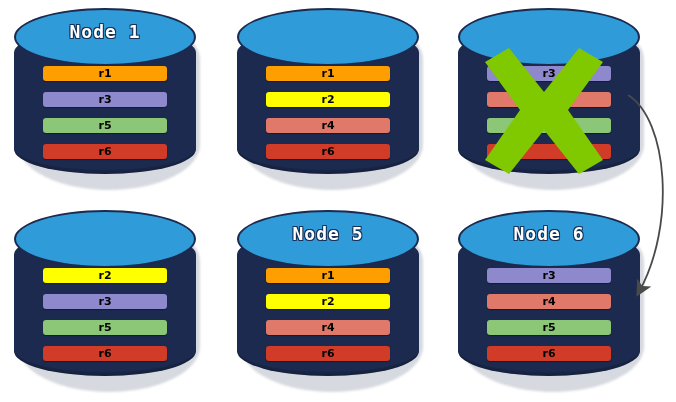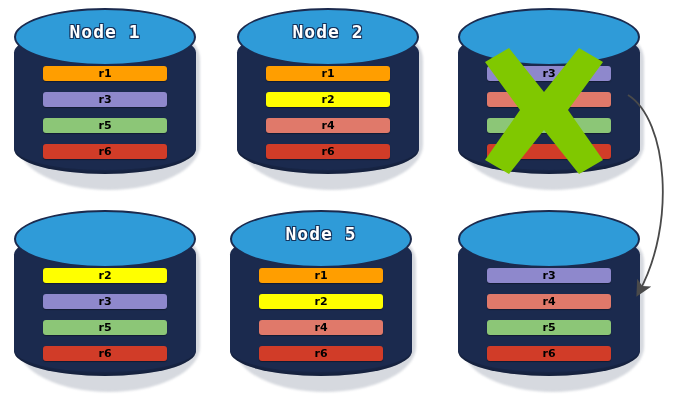--- a/index.html
+++ b/index.html
@@ -159,21 +159,20 @@
         <span class="rec-label">r6</span>
       </div>
     </div>
   </div>
 
   <div class="node" style="left:237px; top:8px;">
     <div class="cyl-shadow"></div>
     <div class="cyl-bottom" style="background: rgb(27, 42, 78);"></div>
     <div class="cyl-body" style="background: rgb(27, 42, 78);"></div>
     <div class="cyl-top" style="background: rgb(47, 155, 216); border-color: rgb(27, 42, 78);"></div>
-    <div class="node-title">Node 2</div>
     <div class="records">
       <div class="rec" style="background: rgb(255, 158, 0);">
         <span class="rec-label">r1</span>
       </div>
       <div class="rec" style="background: rgb(255, 255, 0);">
         <span class="rec-label">r2</span>
       </div>
       <div class="rec" style="background: rgb(224, 121, 106);">
         <span class="rec-label">r4</span>
       </div>
@@ -221,21 +220,21 @@
       </div>
       <div class="rec" style="background: rgb(140, 198, 119);">
         <span class="rec-label">r5</span>
       </div>
       <div class="rec" style="background: rgb(209, 60, 40);">
         <span class="rec-label">r6</span>
       </div>
     </div>
   </div>
 
-  <div class="node" style="left:230px; top:210px;">
+  <div class="node" style="left:237px; top:210px;">
     <div class="cyl-shadow"></div>
     <div class="cyl-bottom" style="background: rgb(27, 42, 78);"></div>
     <div class="cyl-body" style="background: rgb(27, 42, 78);"></div>
     <div class="cyl-top" style="background: rgb(47, 155, 216); border-color: rgb(27, 42, 78);"></div>
     <div class="node-title">Node 5</div>
     <div class="records">
       <div class="rec" style="background: rgb(255, 158, 0);">
         <span class="rec-label">r1</span>
       </div>
       <div class="rec" style="background: rgb(255, 255, 0);">
@@ -248,20 +247,21 @@
         <span class="rec-label">r6</span>
       </div>
     </div>
   </div>
 
   <div class="node" style="left:458px; top:210px;">
     <div class="cyl-shadow"></div>
     <div class="cyl-bottom" style="background: rgb(27, 42, 78);"></div>
     <div class="cyl-body" style="background: rgb(27, 42, 78);"></div>
     <div class="cyl-top" style="background: rgb(47, 155, 216); border-color: rgb(27, 42, 78);"></div>
+    <div class="node-title">Node 6</div>
     <div class="records">
       <div class="rec" style="background: rgb(142, 136, 204);">
         <span class="rec-label">r3</span>
       </div>
       <div class="rec" style="background: rgb(224, 121, 106);">
         <span class="rec-label">r4</span>
       </div>
       <div class="rec" style="background: rgb(140, 198, 119);">
         <span class="rec-label">r5</span>
       </div>

